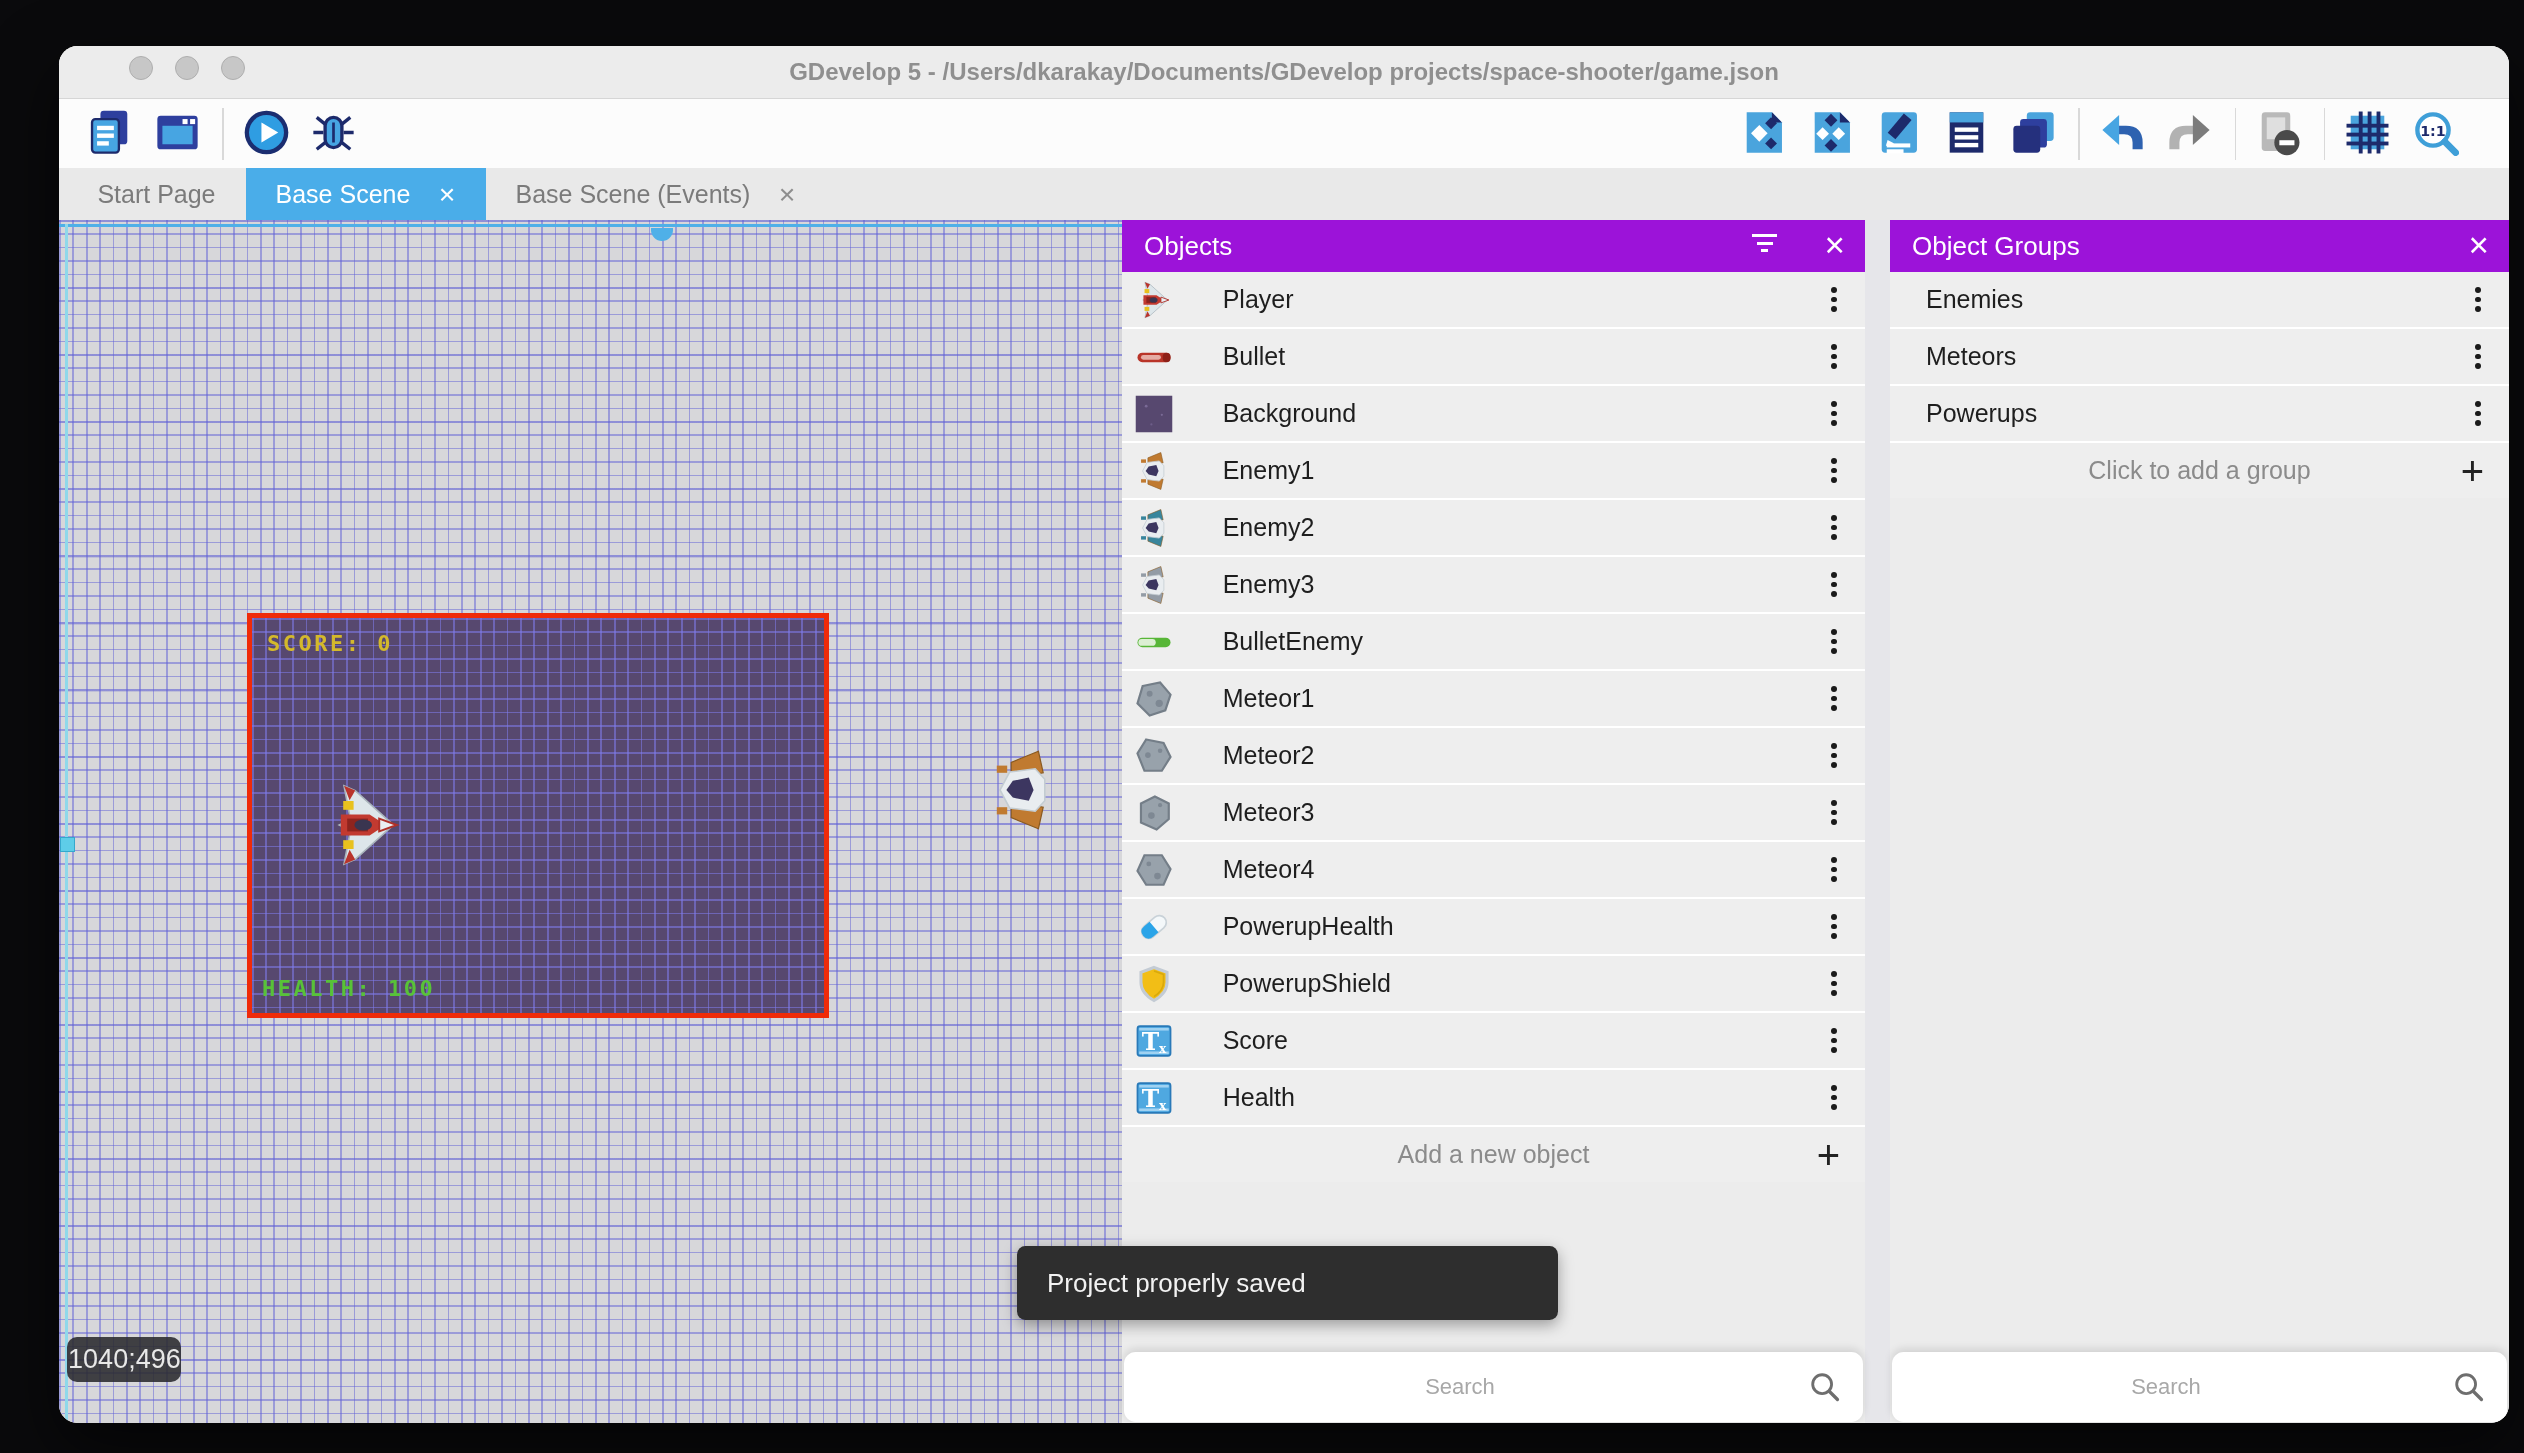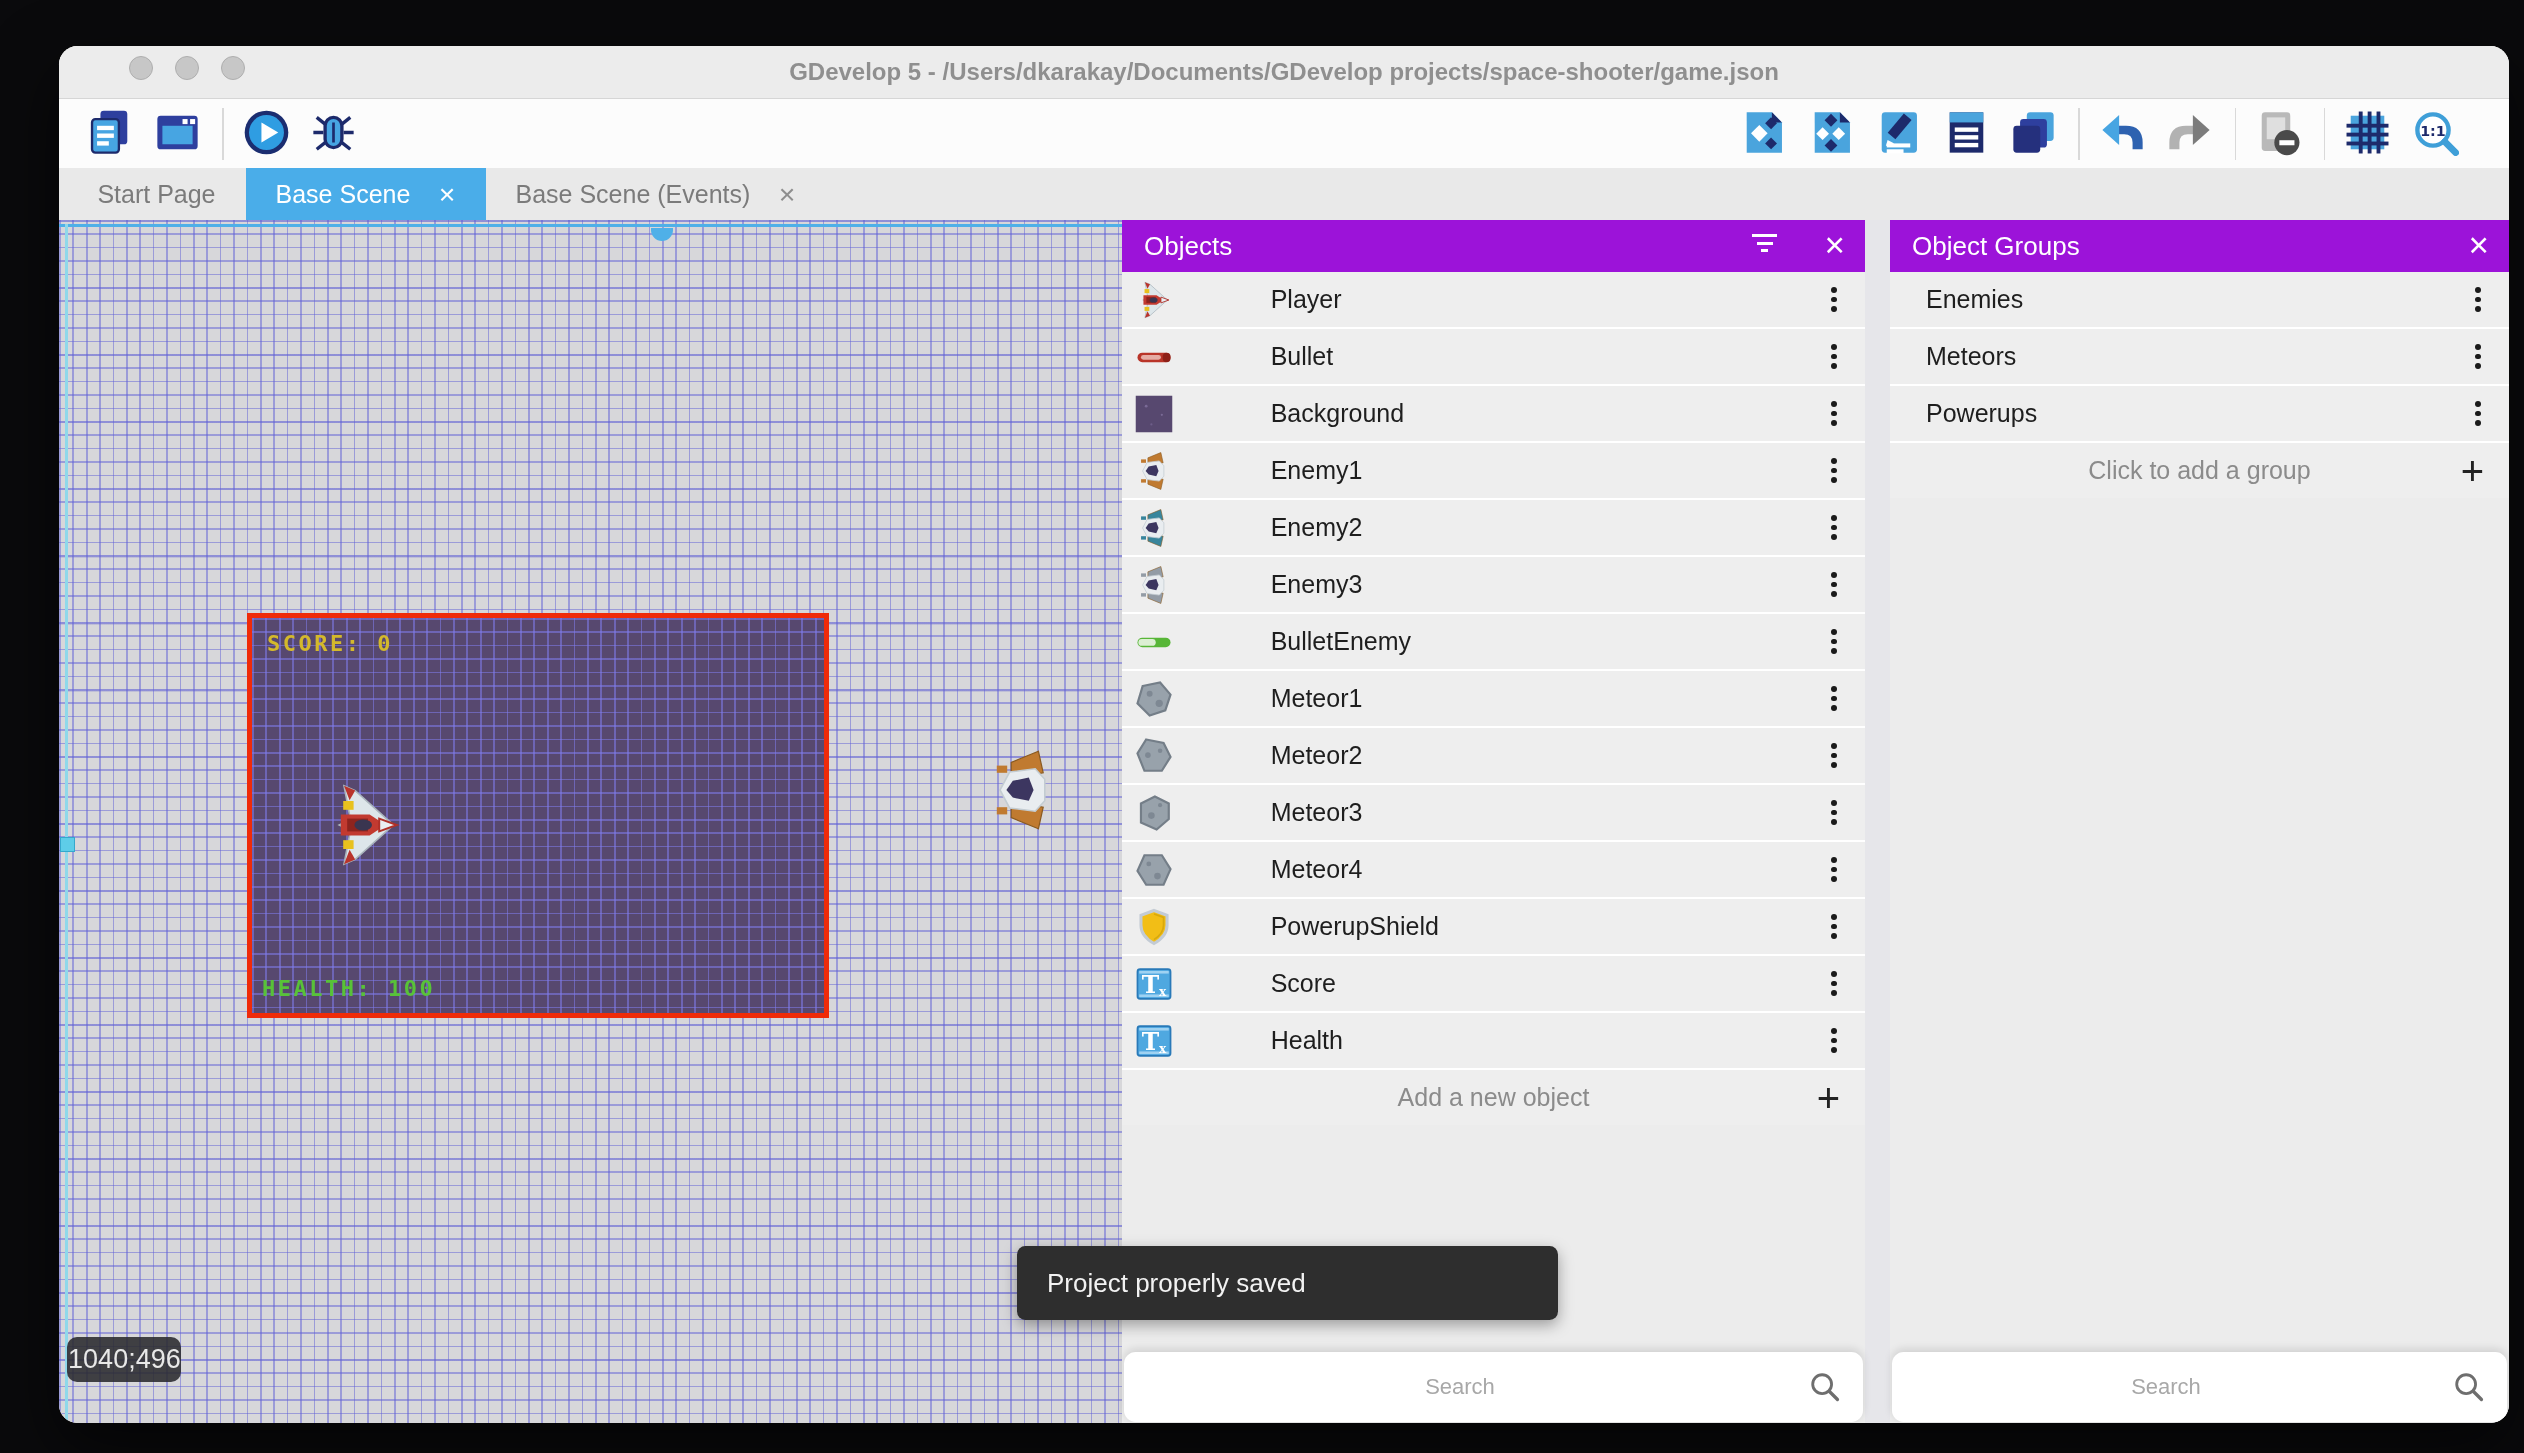--- a/index.html
+++ b/index.html
@@ -57,21 +57,21 @@
   .objects-panel{width:743px;}
   .panel-gap{width:25px;background:#e6e6ea;}
   .groups-panel{width:619px;}
   .phead{height:52px;background:#9c13d9;display:flex;align-items:center;position:relative;flex:none;}
   .phead .ptitle{color:#fff;font-size:26px;font-weight:500;padding-left:22px;}
   .phead .pclose{position:absolute;right:20px;top:0;height:52px;line-height:49px;color:#fff;font-size:35px;cursor:pointer;}
   .filter-ic{position:absolute;right:87px;top:14.2px;width:27px;height:23.4px;cursor:pointer;}
   .filter-ic i{display:block;height:3.3px;background:#fff;margin:0 auto 4.2px;}
   .filter-ic i:nth-child(1){width:25px;} .filter-ic i:nth-child(2){width:16px;} .filter-ic i:nth-child(3){width:6.7px;}
   .plist{flex:none;}
-  .row{height:55px;background:#eeeeee;border-bottom:2.5px solid #fff;display:flex;align-items:center;cursor:pointer;gap:48px;}
+  .row{height:55px;background:#eeeeee;border-bottom:2.5px solid #fff;display:flex;align-items:center;cursor:pointer;}
   .thumb{width:40px;height:40px;margin-left:11.7px;flex:none;display:flex;align-items:center;justify-content:center;}
   .thumb svg{width:40px;height:40px;}
   .row-label{margin-left:49px;font-size:25px;color:#1e1e1e;}
   .groups-panel .row-label{margin-left:36px;}
   .kebab{margin-left:auto;margin-right:25px;padding:3.3px;cursor:pointer;}
   .kebab i{display:block;width:5.9px;height:5.9px;border-radius:50%;background:#1a1a1a;margin:3.3px auto;}
   .add-row{height:55px;background:#eeeeee;display:flex;align-items:center;justify-content:center;
     position:relative;color:#8b8b8b;font-size:25px;cursor:pointer;}
   .add-row .plus{position:absolute;right:25px;font-size:40px;font-weight:300;color:#222;line-height:1;}
   .pfill{flex:1;background:#ececec;}
@@ -470,20 +470,36 @@
             <span class="row-label">Meteor4</span>
             <span class="kebab">
               <i></i>
               <i></i>
               <i></i>
             </span>
           </div>
           <div class="row">
             <span class="thumb">
               <svg viewBox="0 0 46 46">
+                <g transform="rotate(-40 23 23)">
+                  <rect x="7" y="15" width="32" height="16" rx="8" fill="#f4f8fa" stroke="#c9d2d8" stroke-width="2"></rect>
+                  <path d="M23 15 V31 H15 Q7 31 7 23 Q7 15 15 15 Z" fill="#2ba4e8"></path>
+                </g>
+              </svg>
+            </span>
+            <span class="row-label">PowerupHealth</span>
+            <span class="kebab">
+              <i></i>
+              <i></i>
+              <i></i>
+            </span>
+          </div>
+          <div class="row">
+            <span class="thumb">
+              <svg viewBox="0 0 46 46">
                 <path d="M23 4 L38 9.5 V21 Q38 33.5 23 42 Q8 33.5 8 21 V9.5 Z" fill="#f2be16" stroke="#c3cbd4" stroke-width="3.5"></path>
                 <path d="M23 8 L34 12 V21 Q34 30.5 23 37.5" fill="none" stroke="#d9a90c" stroke-width="2"></path>
               </svg>
             </span>
             <span class="row-label">PowerupShield</span>
             <span class="kebab">
               <i></i>
               <i></i>
               <i></i>
             </span>

